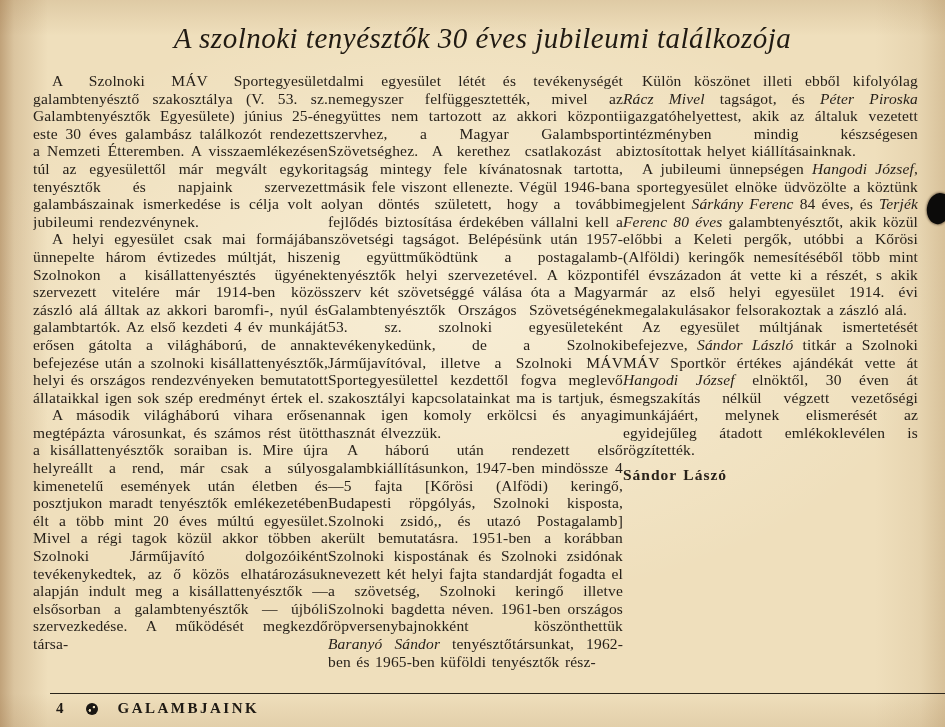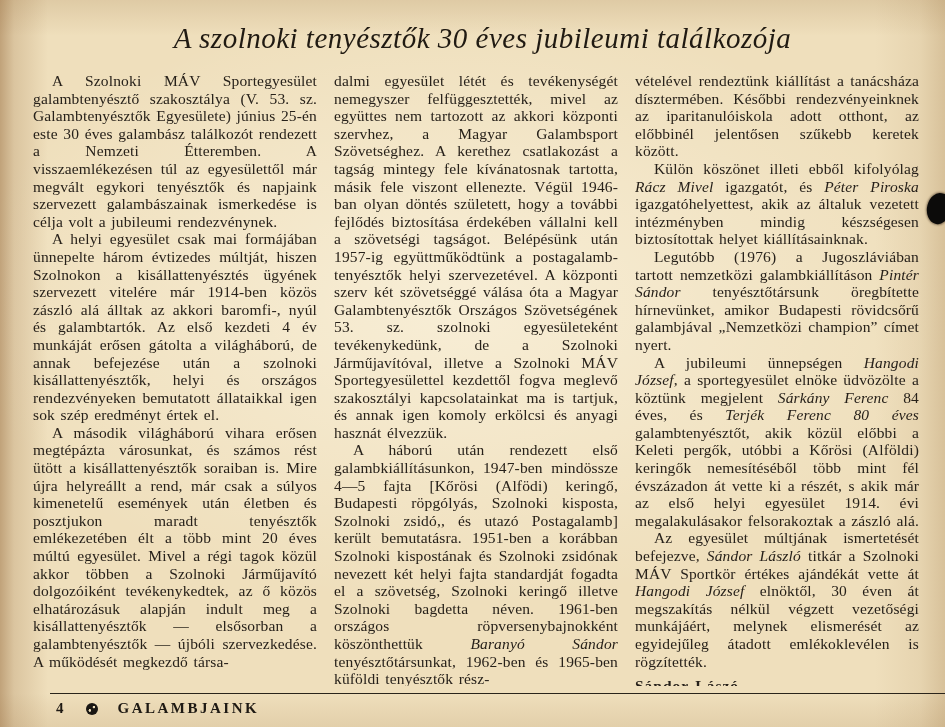--- a/index.html
+++ b/index.html
@@ -21,21 +21,20 @@
     transform:translateX(10px);
     font-family:"Liberation Serif", serif;
     font-style:italic;
     font-weight:500;
     font-size:29px;
     letter-spacing:0.5px;
     color:#201a12;
   }
   .columns{
     display:flex;
-    gap:17px;
     padding:0 26px 0 33px;
     margin-top:17px;
   }
   .col{
     width:295px;
     height:614px;
     overflow:hidden;
     text-align:justify;
     font-size:15.5px;
     line-height:17.6px;
@@ -92,23 +91,21 @@
   <div class="col">
     <p class="indent"><span>A Szolnoki MÁV Sportegyesület galambtenyésztő szakosztálya (V. 53. sz. Galambtenyésztők Egyesülete) június 25-én este 30 éves galambász találkozót rendezett a Nemzeti Étteremben. A visszaemlékezésen túl az egyesülettől már megvált egykori tenyésztők és napjaink szervezett galambászainak ismerkedése is célja volt a jubileumi rendezvénynek.</span></p>
     <p class="indent"><span>A helyi egyesület csak mai formájában ünnepelte három évtizedes múltját, hiszen Szolnokon a kisállattenyésztés ügyének szervezett vitelére már 1914-ben közös zászló alá álltak az akkori baromfi-, nyúl és galambtartók. Az első kezdeti 4 év munkáját erősen gátolta a világháború, de annak befejezése után a szolnoki kisállattenyésztők, helyi és országos rendezvényeken bemutatott állataikkal igen sok szép eredményt értek el.</span></p>
     <p class="indent"><span>A második világháború vihara erősen megtépázta városunkat, és számos rést ütött a kisállattenyésztők soraiban is. Mire újra helyreállt a rend, már csak a súlyos kimenetelű események után életben és posztjukon maradt tenyésztők emlékezetében élt a több mint 20 éves múltú egyesület. Mivel a régi tagok közül akkor többen a Szolnoki Járműjavító dolgozóiként tevékenykedtek, az ő közös elhatározásuk alapján indult meg a kisállattenyésztők — elsősorban a galambtenyésztők — újbóli szervezkedése. A működését megkezdő társa-</span></p>
   </div>
   <div class="col">
     <p><span>dalmi egyesület létét és tevékenységét nemegyszer felfüggesztették, mivel az együttes nem tartozott az akkori központi szervhez, a Magyar Galambsport Szövetséghez. A kerethez csatlakozást a tagság mintegy fele kívánatosnak tartotta, másik fele viszont ellenezte. Végül 1946-ban olyan döntés született, hogy a további fejlődés biztosítása érdekében vállalni kell a szövetségi tagságot. Belépésünk után 1957-ig együttműködtünk a postagalamb-tenyésztők helyi szervezetével. A központi szerv két szövetséggé válása óta a Magyar Galambtenyésztők Országos Szövetségének 53. sz. szolnoki egyesületeként tevékenykedünk, de a Szolnoki Járműjavítóval, illetve a Szolnoki MÁV Sportegyesülettel kezdettől fogva meglevő szakosztályi kapcsolatainkat ma is tartjuk, és annak igen komoly erkölcsi és anyagi hasznát élvezzük.</span></p>
     <p class="indent"><span>A háború után rendezett első galambkiállításunkon, 1947-ben mindössze 4—5 fajta [Kőrösi (Alfödi) keringő, Budapesti röpgólyás, Szolnoki kisposta, Szolnoki zsidó,, és utazó Postagalamb] került bemutatásra. 1951-ben a korábban Szolnoki kispostának és Szolnoki zsidónak nevezett két helyi fajta standardját fogadta el a szövetség, Szolnoki keringő illetve Szolnoki bagdetta néven. 1961-ben országos röpversenybajnokként köszönthettük </span><span style="font-style: italic;">Baranyó Sándor</span><span> tenyésztőtársunkat, 1962-ben és 1965-ben küföldi tenyésztők rész-</span></p>
   </div>
   <div class="col">
-    <p><span>vételével rendeztünk kiállítást a tanácsháza dísztermében. Későbbi rendezvényeinknek az iparitanulóiskola adott otthont, az előbbinél jelentősen szűkebb keretek között.</span></p>
-    <p class="indent"><span>Külön köszönet illeti ebből kifolyólag </span><span style="font-style: italic;">Rácz Mivel</span><span> igazgatót, és </span><span style="font-style: italic;">Péter Piroska</span><span> igazgatóhelyettest, akik az általuk vezetett intézményben mindig készségesen biztosítottak helyet kiállításainknak.</span></p>
-    <p class="indent"><span>Legutóbb (1976) a Jugoszláviában tartott nemzetközi galambkiállításon </span><span style="font-style: italic;">Pintér Sándor</span><span> tenyésztőtársunk öregbítette hírnevünket, amikor Budapesti rövidcsőrű galambjával „Nemzetközi champion” címet nyert.</span></p>
+    <p class="indent"><span>Külön köszönet illeti ebből kifolyólag </span><span style="font-style: italic;">Rácz Mivel</span><span> tagságot, és </span><span style="font-style: italic;">Péter Piroska</span><span> igazgatóhelyettest, akik az általuk vezetett intézményben mindig készségesen biztosítottak helyet kiállításainknak.</span></p>
     <p class="indent"><span>A jubileumi ünnepségen </span><span style="font-style: italic;">Hangodi József</span><span>, a sportegyesület elnöke üdvözölte a köztünk megjelent </span><span style="font-style: italic;">Sárkány Ferenc</span><span> 84 éves, és </span><span style="font-style: italic;">Terjék Ferenc 80 éves</span><span> galambtenyésztőt, akik közül előbbi a Keleti pergők, utóbbi a Kőrösi (Alföldi) keringők nemesítéséből több mint fél évszázadon át vette ki a részét, s akik már az első helyi egyesület 1914. évi megalakulásakor felsorakoztak a zászló alá.</span></p>
     <p class="indent"><span>Az egyesület múltjának ismertetését befejezve, </span><span style="font-style: italic;">Sándor László</span><span> titkár a Szolnoki MÁV Sportkör értékes ajándékát vette át </span><span style="font-style: italic;">Hangodi József</span><span> elnöktől, 30 éven át megszakítás nélkül végzett vezetőségi munkájáért, melynek elismerését az egyidejűleg átadott emlékoklevélen is rögzítették.</span></p>
     <div class="signature">Sándor Lászó</div>
   </div>
 </div>
 
 <div class="ink-spot"></div>
 
 <div class="footer">
   <div class="footer-rule"></div>

